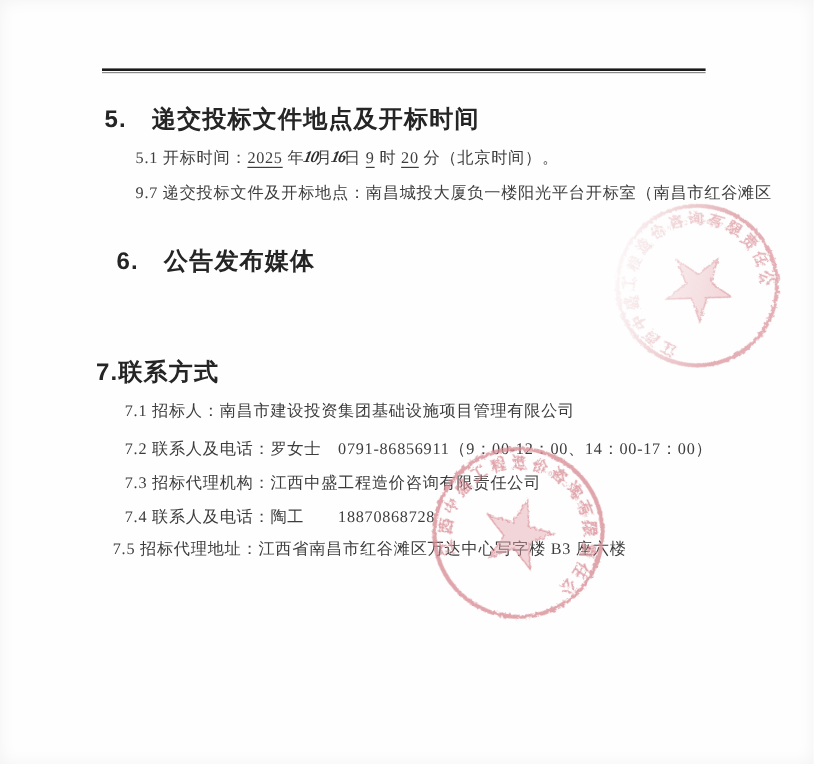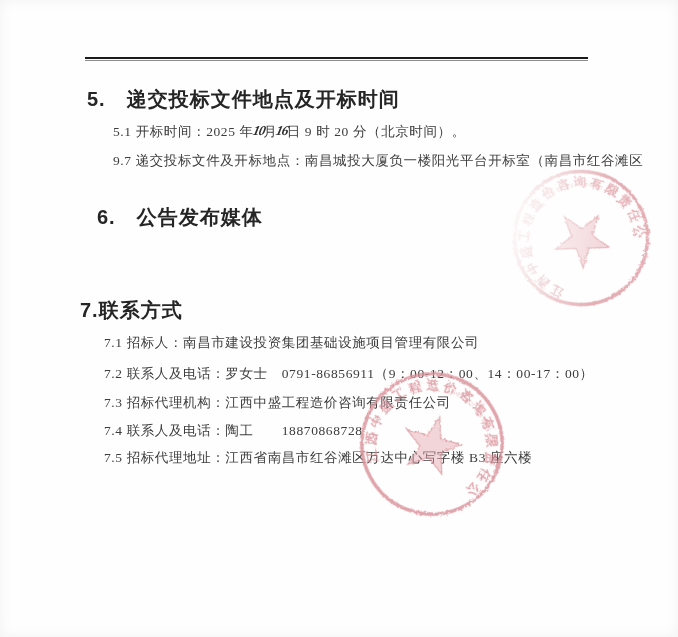--- a/index.html
+++ b/index.html
@@ -12,21 +12,21 @@
   .page{position:absolute;inset:0;box-shadow:inset 0 0 14px rgba(0,0,0,.05);}
   .rule{
     position:absolute;left:85px;top:57px;width:503px;height:4px;
     background:linear-gradient(to bottom,#1b1b1b 0 55%,#fdfdfd 55% 68%,#8c8c8c 68% 100%);
   }
   .line{position:absolute;white-space:nowrap;font-size:13.5px;letter-spacing:.6px;}
   .h{
     font-weight:bold;color:#252525;font-size:20px;letter-spacing:1px;
     font-family:"Liberation Sans","DejaVu Sans",sans-serif;
   }
-  .u{text-underline-offset:3px;}
+  .u{text-decoration:underline;text-underline-offset:3px;}
   .hand{
     display:inline-block;font-style:italic;font-weight:bold;color:#2e2e2e;
     transform:skewX(-12deg) translateY(-1px);letter-spacing:-1px;margin:0 -1px;
   }
   .stamp{position:absolute;pointer-events:none;}
   .stamp svg{width:100%;height:100%;display:block;}
   #stamp-bottom{left:352px;top:364px;width:160px;height:160px;}
   #stamp-bottom svg{transform:rotate(16deg);}
   #stamp-right{
     left:505px;top:162px;width:152px;height:152px;
@@ -50,21 +50,21 @@
 
   <div class="line h" style="left:97px;top:204px">6.　公告发布媒体</div>
 
 
   <div class="line h" style="left:80px;top:297px">7.联系方式</div>
 
   <div class="line" style="left:104px;top:334px">7.1 招标人：南昌市建设投资集团基础设施项目管理有限公司</div>
   <div class="line" style="left:104px;top:365px">7.2 联系人及电话：罗女士　0791-86856911（9：00-12：00、14：00-17：00）</div>
   <div class="line" style="left:104px;top:394px">7.3 招标代理机构：江西中盛工程造价咨询有限责任公司</div>
   <div class="line" style="left:104px;top:422px">7.4 联系人及电话：陶工　　18870868728</div>
-  <div class="line" style="left:104px;top:449px">7.5 招标代理地址：江西省南昌市红谷滩区万达中心写字楼 B3 座六楼</div>
+  <div class="line" style="left:94px;top:449px">7.5 招标代理地址：江西省南昌市红谷滩区万达中心写字楼 B3 座六楼</div>
 
   <div class="stamp" id="stamp-right">
     <svg viewBox="0 0 160 160">
       <defs>
         <filter id="roughR" x="-15%" y="-15%" width="130%" height="130%">
           <feTurbulence type="fractalNoise" baseFrequency="0.32" numOctaves="2" seed="11" result="n"></feTurbulence>
           <feDisplacementMap in="SourceGraphic" in2="n" scale="3.5"></feDisplacementMap>
         </filter>
         <path id="ringR" d="M 33,112 A 56,56 0 1 1 127,112" fill="none"></path>
         <path id="serR" d="M 80,26 A 54,54 0 0 1 80,138" fill="none"></path>

